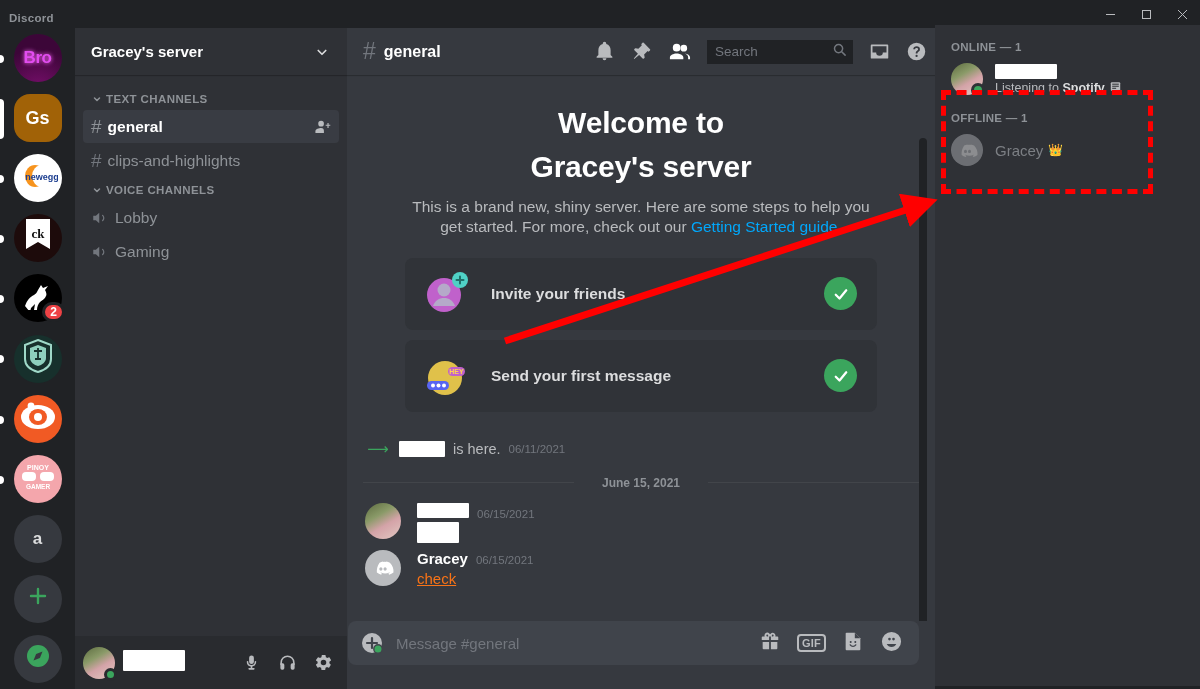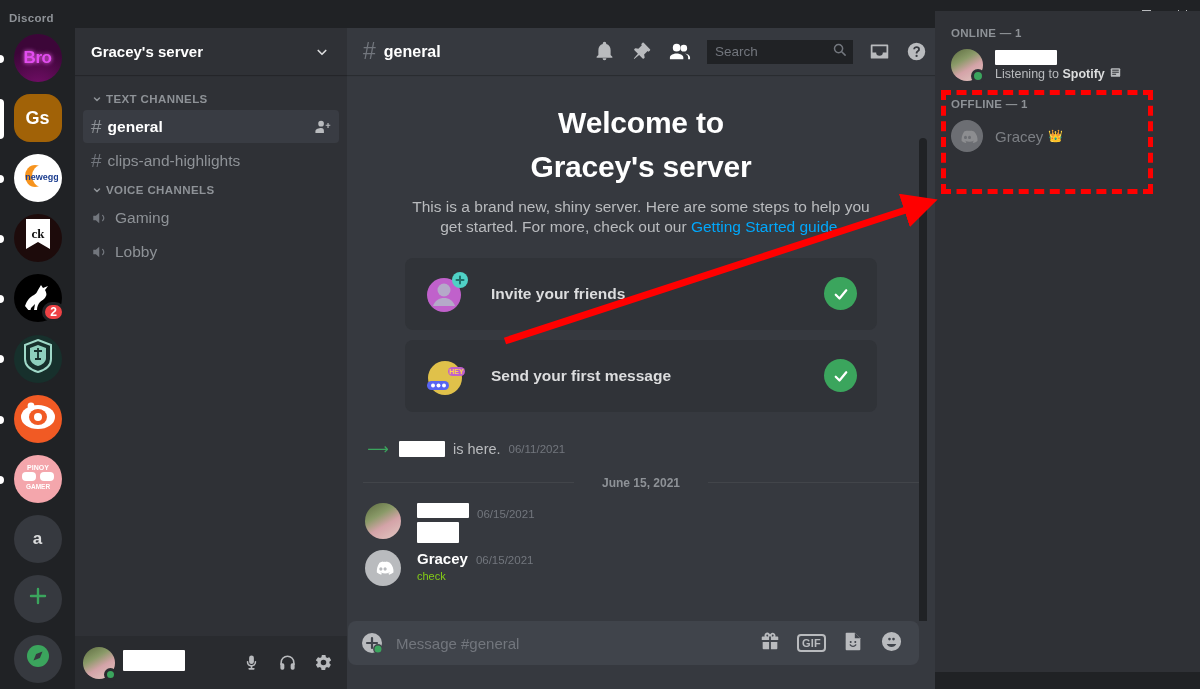--- a/index.html
+++ b/index.html
@@ -170,21 +170,21 @@
   .date-sep .ln { flex: 1; height: 1px; background: #42454a; }
   .date-sep .tx { color: #8e9297; font-size: 12px; font-weight: bold; }
   .msg { display: flex; gap: 16px; padding: 5px 16px 2px 18px; }
   .msg-av { width: 36px; height: 36px; flex: 0 0 36px; border-radius: 50%; overflow: hidden; }
   .av-photo { background: linear-gradient(150deg,#5c6b3f 0%,#8a9a68 35%,#d4a3a8 60%,#e2c9c2 100%); width:100%;height:100%; }
   .av-discord { background:#b9bbbe; width:100%;height:100%; display:flex;align-items:center;justify-content:center; }
   .msg-body { flex: 1; }
   .msg-head { display: flex; align-items: baseline; gap: 8px; }
   .msg-author { color: #fff; font-size: 15px; font-weight: 600; }
   .msg-time { color: #72767d; font-size: 11.5px; }
-  .msg-text { color: #84cc16; font-size: 11px; line-height: 1.38; margin-top: 2px; }
+  .msg-text { color: #f97316; font-size: 15px; line-height: 1.38; margin-top: 2px; text-decoration: underline; }
 
   .chat-scrollbar {
     position: absolute; right: 8px; top: 63px; width: 8px; height: 495px;
     background: #202225; border-radius: 4px;
   }
 
   
   .composer { flex: 0 0 68px; padding: 0 16px 22px 1px; }
   .composer-inner {
     background: #40444b; border-radius: 8px; height: 44px;
@@ -193,21 +193,21 @@
   .plus-btn { width: 24px; height: 24px; position: relative; flex: 0 0 24px; }
   .composer-input { flex: 1; color: #72767d; font-size: 15px; }
   .composer-icons { display: flex; align-items: center; gap: 16px; color: #b9bbbe; }
   .gif-badge {
     border: 2px solid #b9bbbe; border-radius: 4px; color: #b9bbbe;
     font-size: 11px; font-weight: bold; padding: 1px 3px; letter-spacing: .2px;
   }
 
   
   .members {
-    position: absolute; left: 935px; top: 11px; width: 265px; height: 661px;
+    position: absolute; left: 935px; top: 25px; width: 265px; height: 661px;
     background: #2f3136; padding-top: 16px;
   }
   .mem-cat {
     color: #8e9297; font-size: 11.5px; font-weight: bold; letter-spacing: .3px;
     padding: 0 8px 4px 16px; text-transform: uppercase;
   }
   .mem {
     display: flex; align-items: center; gap: 12px; height: 42px;
     margin: 1px 8px; padding: 0 8px; border-radius: 4px;
   }
@@ -398,30 +398,30 @@
           </svg>
           <span>VOICE CHANNELS</span>
         </div>
         <div class="chan">
           <span class="spk">
             <svg width="18" height="18" viewBox="0 0 24 24" fill="currentColor">
               <path d="M11 5L6.5 9H3v6h3.5L11 19z"></path>
               <path d="M15.5 8.5a5 5 0 0 1 0 7" fill="none" stroke="currentColor" stroke-width="1.8" stroke-linecap="round"></path>
             </svg>
           </span>
-          <span class="name">Gaming</span>
+          <span class="name">Lobby</span>
         </div>
         <div class="chan">
           <span class="spk">
             <svg width="18" height="18" viewBox="0 0 24 24" fill="currentColor">
               <path d="M11 5L6.5 9H3v6h3.5L11 19z"></path>
               <path d="M15.5 8.5a5 5 0 0 1 0 7" fill="none" stroke="currentColor" stroke-width="1.8" stroke-linecap="round"></path>
             </svg>
           </span>
-          <span class="name">Lobby</span>
+          <span class="name">Gaming</span>
         </div>
       </div>
 
     <div class="userpanel">
       <div class="up-avatar">
         <div class="img"></div>
         <div class="status-dot"></div>
       </div>
       <div class="up-name">
         <span class="redact" style="width:62px;height:21px;"></span>

